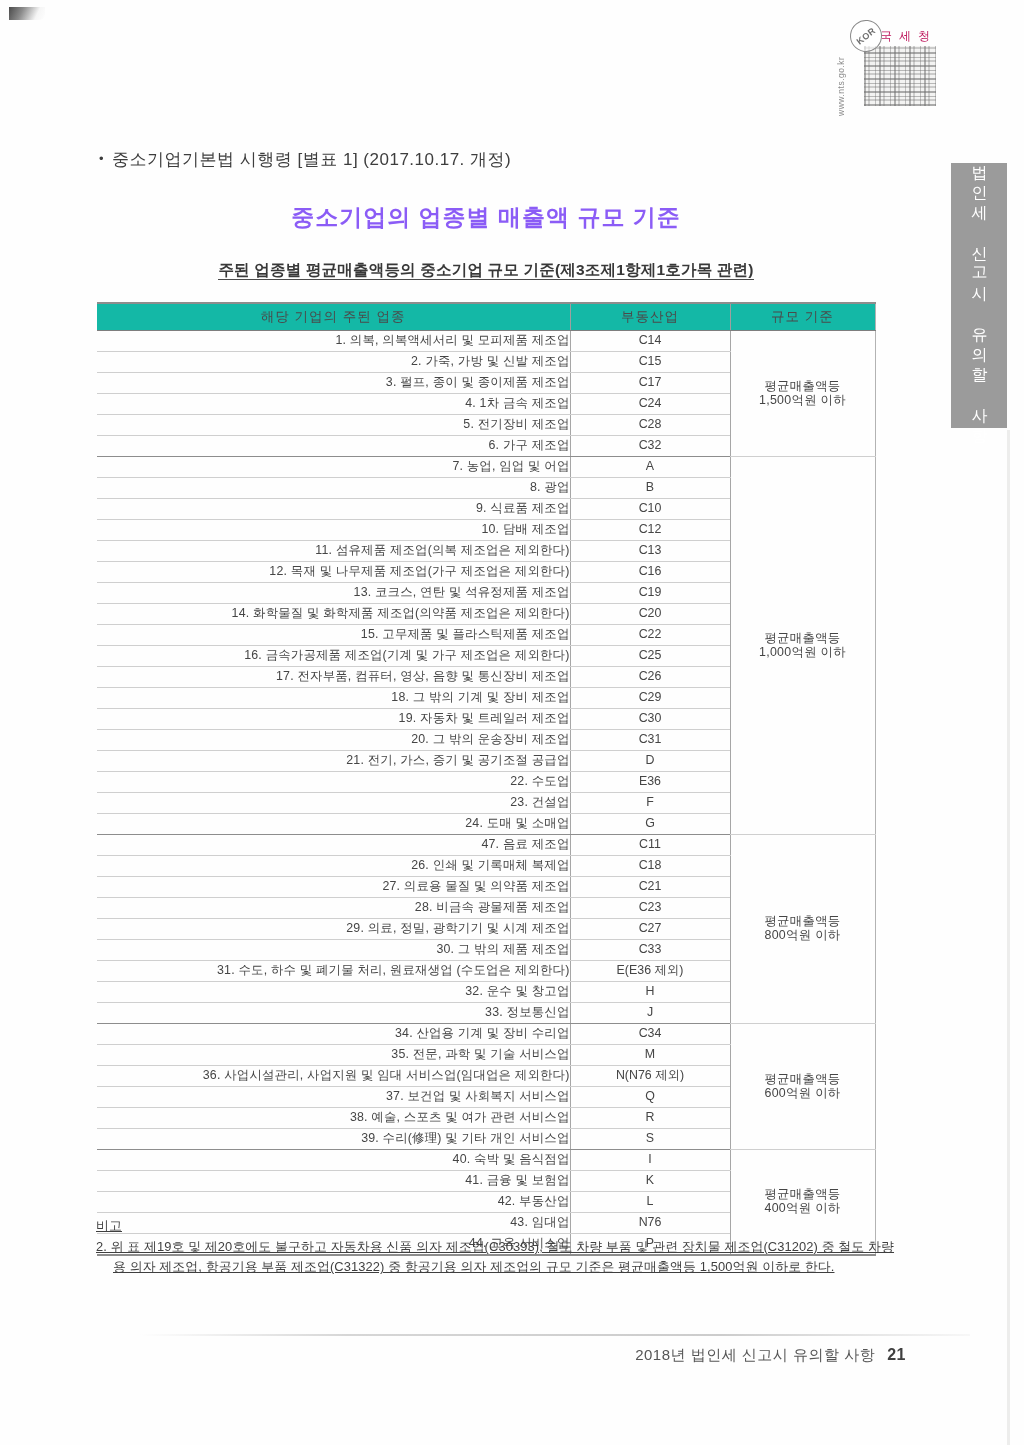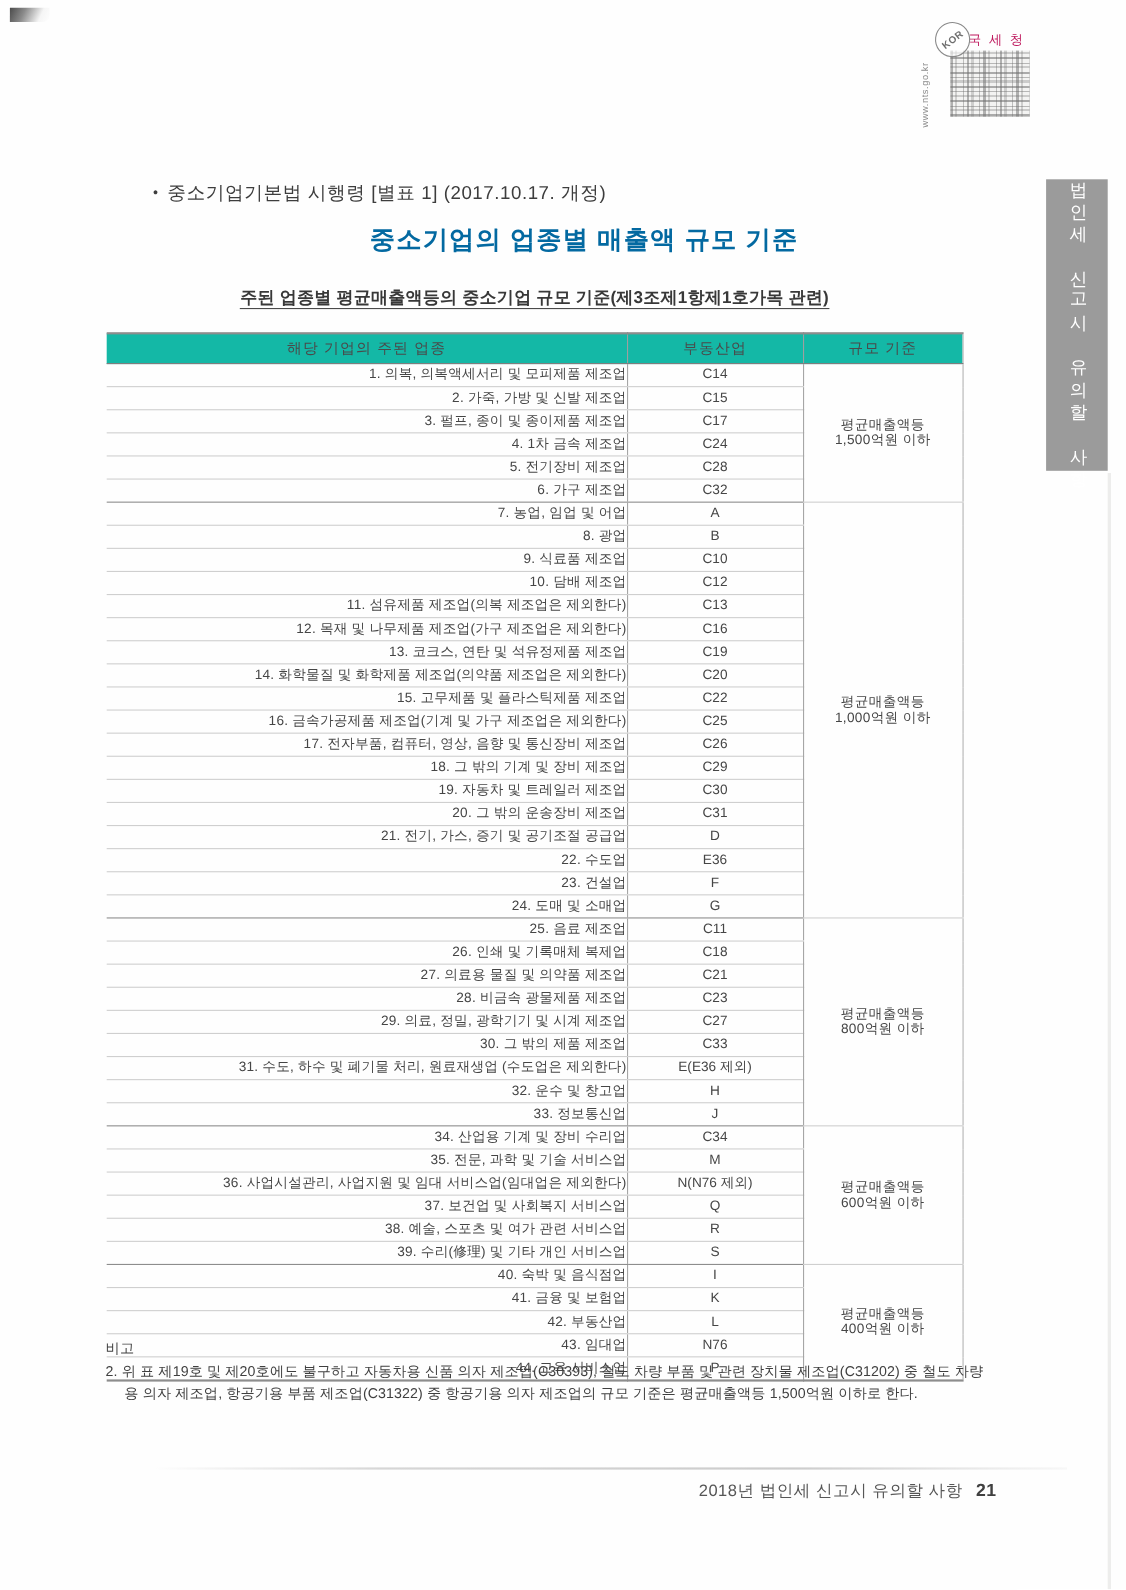--- a/index.html
+++ b/index.html
@@ -39,30 +39,29 @@
   }
   .qr{
     position:absolute;left:26px;top:26px;width:72px;height:60px;
     background-color:#f3f3f2;
     background-image:
       repeating-linear-gradient(0deg, rgba(110,110,110,.55) 0 2px, transparent 2px 5px, rgba(110,110,110,.30) 5px 7px, transparent 7px 9px, rgba(110,110,110,.45) 9px 10px, transparent 10px 13px),
       repeating-linear-gradient(90deg, rgba(110,110,110,.50) 0 2px, transparent 2px 4px, rgba(110,110,110,.28) 4px 6px, transparent 6px 11px, rgba(110,110,110,.40) 11px 12px, transparent 12px 15px);
   }
   
   .heading-line{
-    position:absolute;left:99px;top:164px;
-    font-size:17px;color:#3d3d3d;letter-spacing:.5px;margin-left:40px;
+    position:absolute;left:99px;top:148px;
+    font-size:17px;color:#3d3d3d;letter-spacing:.5px;
   }
   .heading-line .marker{font-size:13px;vertical-align:2px;margin-right:8px;color:#3d3d3d;}
   
   .doc-title{
     position:absolute;left:0;top:202px;width:972px;
-    text-align:center;font-size:23px;font-weight:bold;color:#0369a1;
+    text-align:center;font-size:23px;font-weight:bold;color:#8b5cf6;
     letter-spacing:1px;
-    margin-left:45px;
   }
   .doc-subtitle{
     position:absolute;left:0;top:260px;width:972px;
     text-align:center;font-size:15.5px;font-weight:bold;color:#383838;
     letter-spacing:.2px;
   }
   .doc-subtitle span{
     border-bottom:1.5px solid #4a4a4a;padding-bottom:1px;
   }
   
@@ -93,21 +92,21 @@
   td.cell-group{
     text-align:center;vertical-align:middle;
     border-left:1px solid #a6a6a6;
     border-bottom:1px solid #8d8d8d;
     font-size:12.6px;color:#454545;line-height:1.55;letter-spacing:.3px;
   }
   tr.group-end td{border-bottom:1px solid #8d8d8d;margin-left:24px;}
   
   .notes{
     position:absolute;left:96px;top:1216px;width:806px;
-    font-size:12.9px;color:#3f3f3f;line-height:1.56;letter-spacing:.1px;
+    font-size:12.9px;color:#3f3f3f;line-height:1.56;letter-spacing:.1px;text-decoration:underline;
   }
   .notes .notes-title{margin-bottom:1px;}
   .notes .note-item{padding-left:17px;text-indent:-17px;}
   
   .footer-rule{
     position:absolute;left:140px;top:1334px;width:830px;height:2px;
     background:linear-gradient(to right,rgba(210,210,210,0),#d6d6d6 25%,#cccccc 70%,rgba(210,210,210,.15));
   }
   .footer{
     position:absolute;right:118px;top:1346px;
@@ -268,21 +267,21 @@
         </tr>
         <tr>
           <td class="cell-name">23. 건설업</td>
           <td class="cell-code">F</td>
         </tr>
         <tr class="group-end">
           <td class="cell-name">24. 도매 및 소매업</td>
           <td class="cell-code">G</td>
         </tr>
         <tr>
-          <td class="cell-name">25. 음료 제조업</td>
+          <td class="cell-name">47. 음료 제조업</td>
           <td class="cell-code">C11</td>
           <td class="cell-group" rowspan="9">
             <div>평균매출액등</div>
             <div>800억원 이하</div>
           </td>
         </tr>
         <tr>
           <td class="cell-name">26. 인쇄 및 기록매체 복제업</td>
           <td class="cell-code">C18</td>
         </tr>

